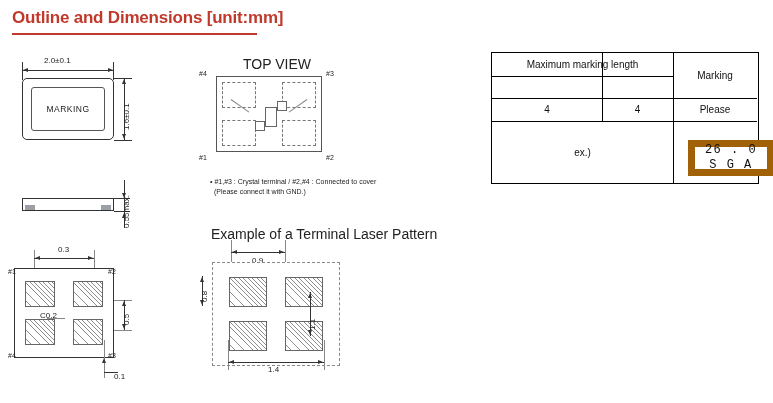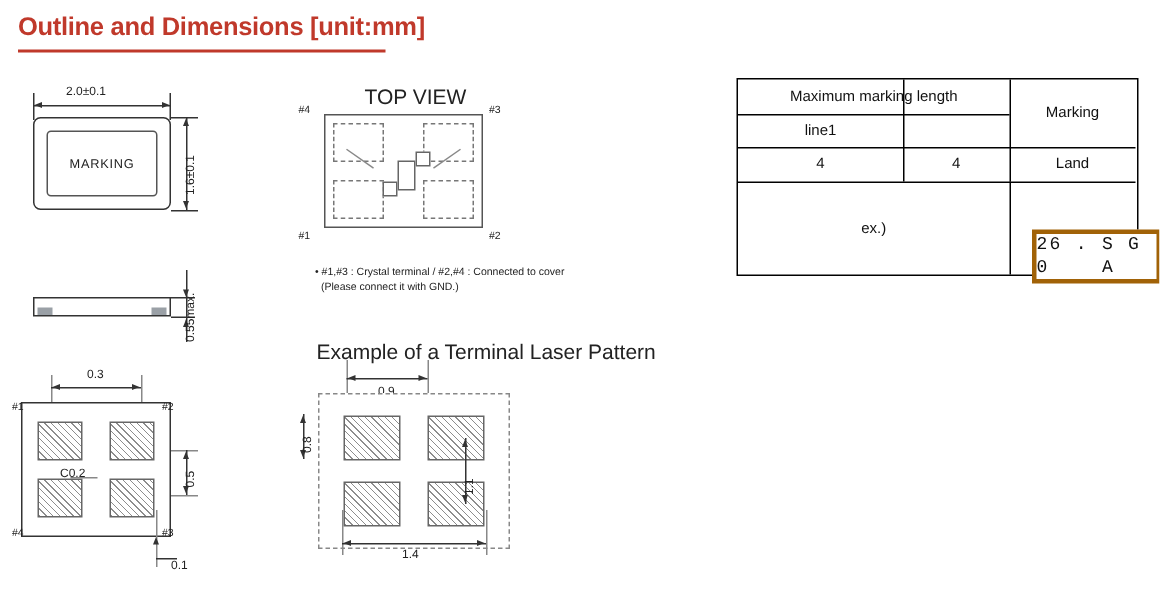--- a/index.html
+++ b/index.html
@@ -134,30 +134,29 @@
   .rt-cell {
     position: absolute;
     display: flex; align-items: center; justify-content: center;
     font-size: 10px; color: #111;
     text-align: right;
   }
   .rt-v { position: absolute; background: #000; width: 1px; }
   .rt-h { position: absolute; background: #000; height: 1px; }
   .marking-example {
     position: absolute;
-    border: 3px solid #a16207;
-    display: flex; flex-direction: row;
+    border: 7px solid #a16207;
+    display: flex; flex-direction: column;
     align-items: center; justify-content: center;
     font-family: "Liberation Mono", monospace;
     font-size: 12px;
     line-height: 15px;
     color: #111;
     letter-spacing: 1.5px;
     background: #fff;
-    margin-top: 13px;
   }
 
   .note { position: absolute; font-size: 7px; color: #222; white-space: nowrap; }
   .caption { position: absolute; font-size: 14px; color: #222; white-space: nowrap; }
 
   .arrowL, .arrowR {
     position: absolute; width: 0; height: 0;
     border-top: 2.5px solid transparent;
     border-bottom: 2.5px solid transparent;
   }
@@ -302,24 +301,23 @@
     <div class="rt-v" style="left:110px; top:0; height:68px;"></div>
     <div class="rt-v" style="left:181px; top:0; height:68px;"></div>
     <div class="rt-v" style="left:181px; top:68px; height:62px;"></div>
 
     <div class="rt-h" style="left:0; top:23px; width:181px;"></div>
     <div class="rt-h" style="left:0; top:45px; width:265px;"></div>
     <div class="rt-h" style="left:0; top:68px; width:265px;"></div>
 
     <div class="rt-cell" style="left:0; top:0; width:181px; height:23px;">Maximum marking length</div>
     <div class="rt-cell" style="left:181px; top:0; width:84px; height:45px;">Marking</div>
-    <div class="rt-cell" style="left:0; top:23px; width:110px; height:22px;">line1</div>
     <div class="rt-cell" style="left:0; top:45px; width:110px; height:23px;">4</div>
     <div class="rt-cell" style="left:110px; top:45px; width:71px; height:23px;">4</div>
-    <div class="rt-cell" style="left:181px; top:45px; width:84px; height:23px;">Land</div>
+    <div class="rt-cell" style="left:181px; top:45px; width:84px; height:23px;">Please</div>
 
     <div class="rt-cell" style="left:0; top:68px; width:181px; height:62px;">ex.)</div>
 
     <div class="marking-example" style="left:196px; top:87px; width:86px; height:36px;">
       <div>26 . 0</div>
       <div>S  G A</div>
     </div>
   </div>
 
 </div>

